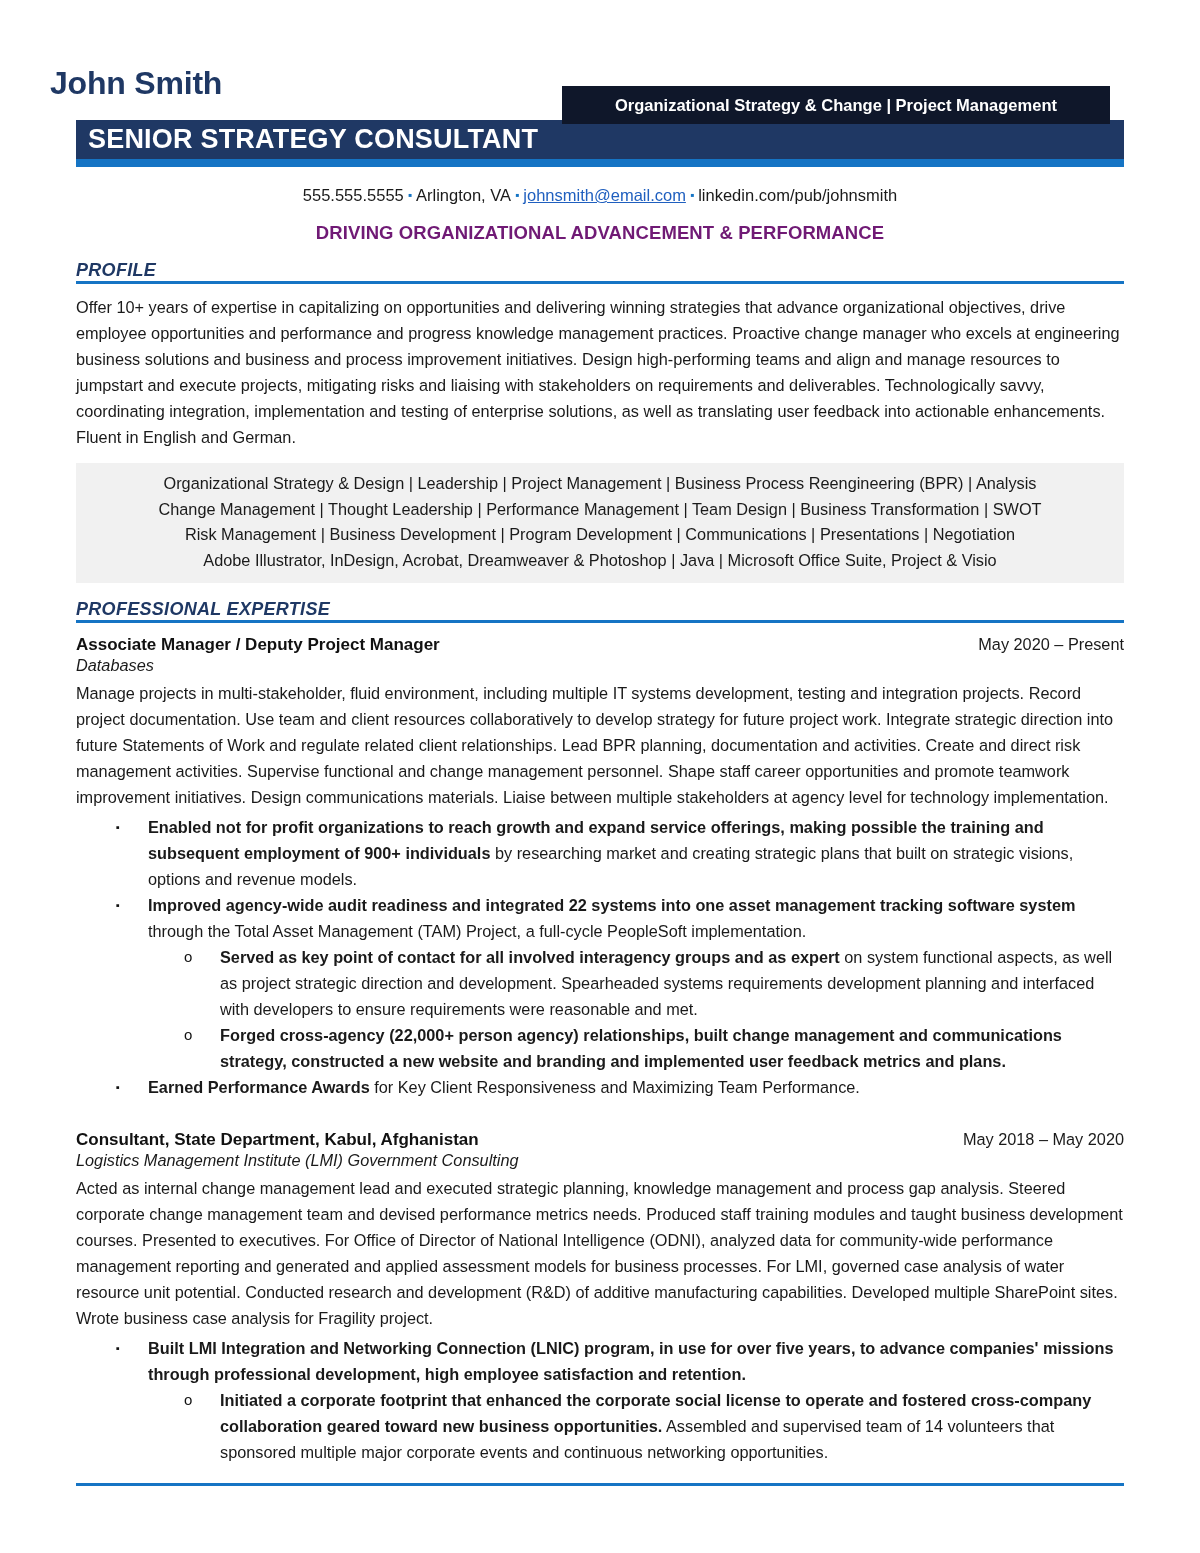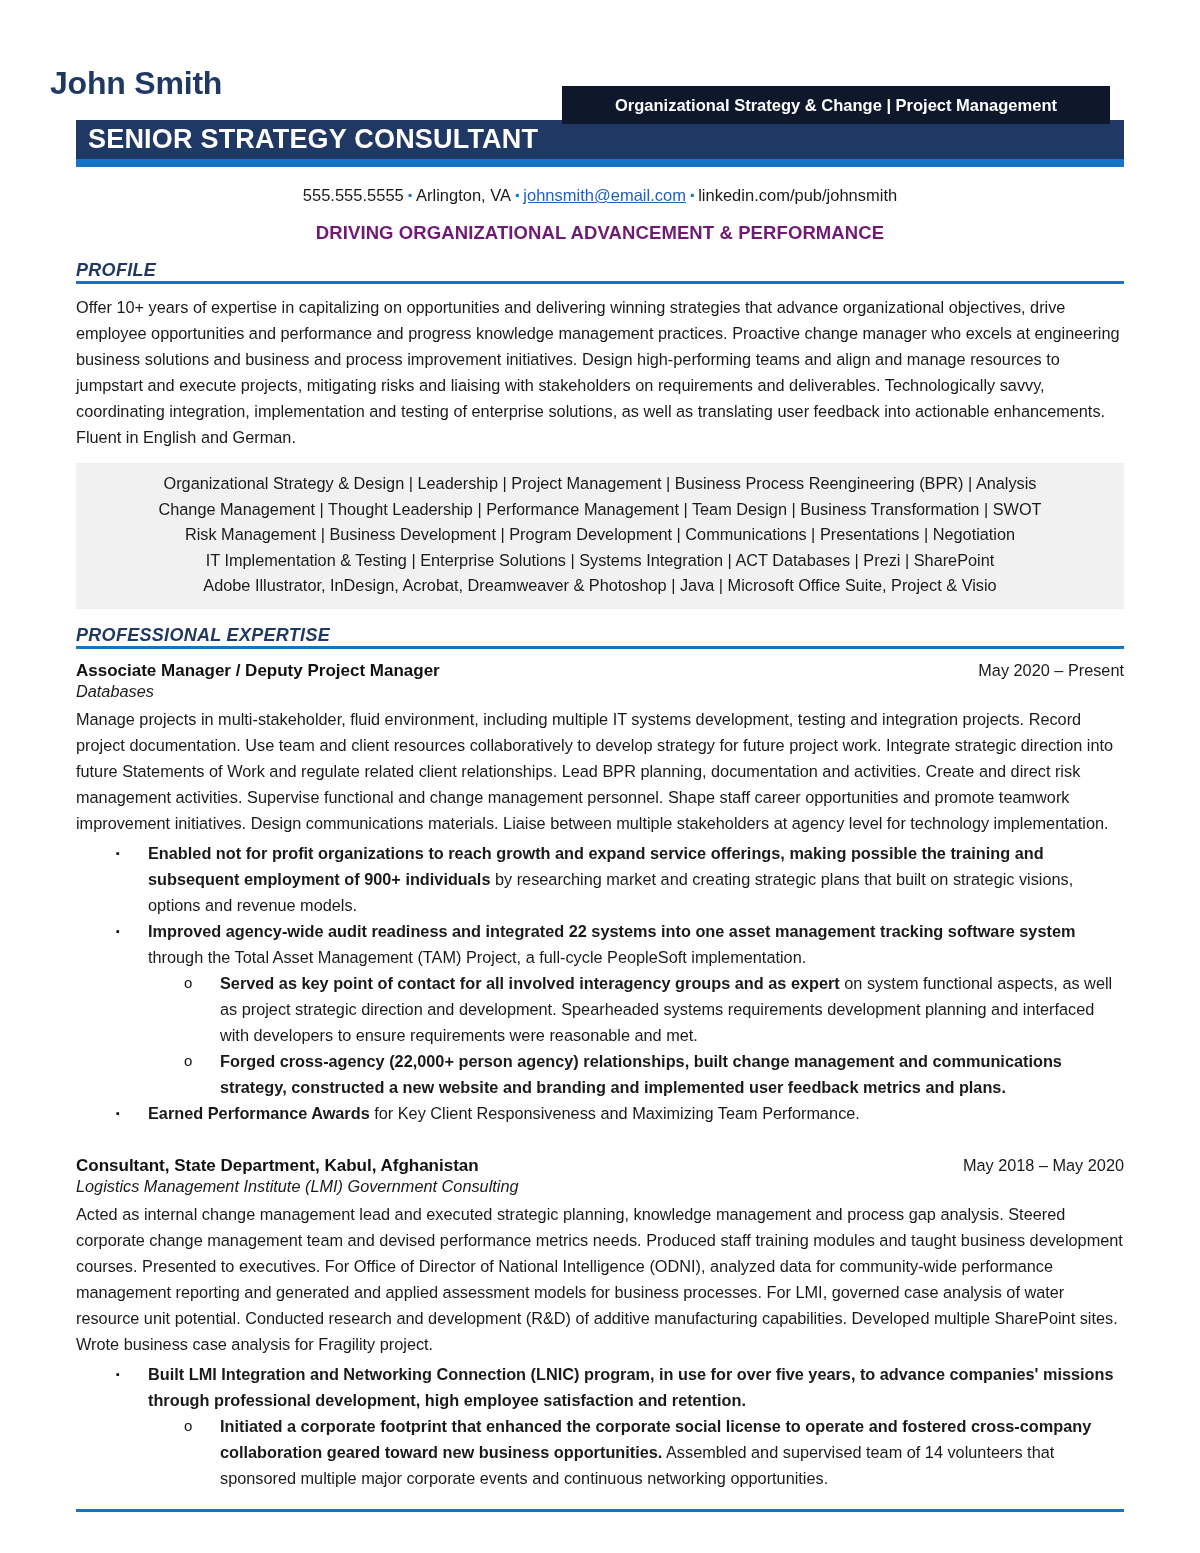--- a/index.html
+++ b/index.html
@@ -238,21 +238,20 @@
   <div class="body-zone">
 
     <div class="section-head">PROFILE</div>
     <div class="section-rule"></div>
     <p class="para">Offer 10+ years of expertise in capitalizing on opportunities and delivering winning strategies that advance organizational objectives, drive employee opportunities and performance and progress knowledge management practices. Proactive change manager who excels at engineering business solutions and business and process improvement initiatives. Design high-performing teams and align and manage resources to jumpstart and execute projects, mitigating risks and liaising with stakeholders on requirements and deliverables. Technologically savvy, coordinating integration, implementation and testing of enterprise solutions, as well as translating user feedback into actionable enhancements. Fluent in English and German.</p>
 
     <div class="skills-box">
       <div class="skill-line">Organizational Strategy &amp; Design | Leadership | Project Management | Business Process Reengineering (BPR) | Analysis</div>
       <div class="skill-line">Change Management | Thought Leadership | Performance Management | Team Design | Business Transformation | SWOT</div>
       <div class="skill-line">Risk Management | Business Development | Program Development | Communications | Presentations  | Negotiation</div>
-      <div class="skill-line">IT Implementation &amp; Testing | Enterprise Solutions | Systems Integration | ACT Databases | Prezi | SharePoint</div>
       <div class="skill-line">Adobe Illustrator, InDesign, Acrobat, Dreamweaver &amp; Photoshop | Java | Microsoft Office Suite, Project &amp; Visio</div>
     </div>
 
     <div class="section-head">PROFESSIONAL EXPERTISE</div>
     <div class="section-rule"></div>
 
     <div class="job">
       <div class="job-head">
         <span class="job-title">Associate Manager / Deputy Project Manager</span>
         <span class="job-dates">May 2020 – Present</span>

